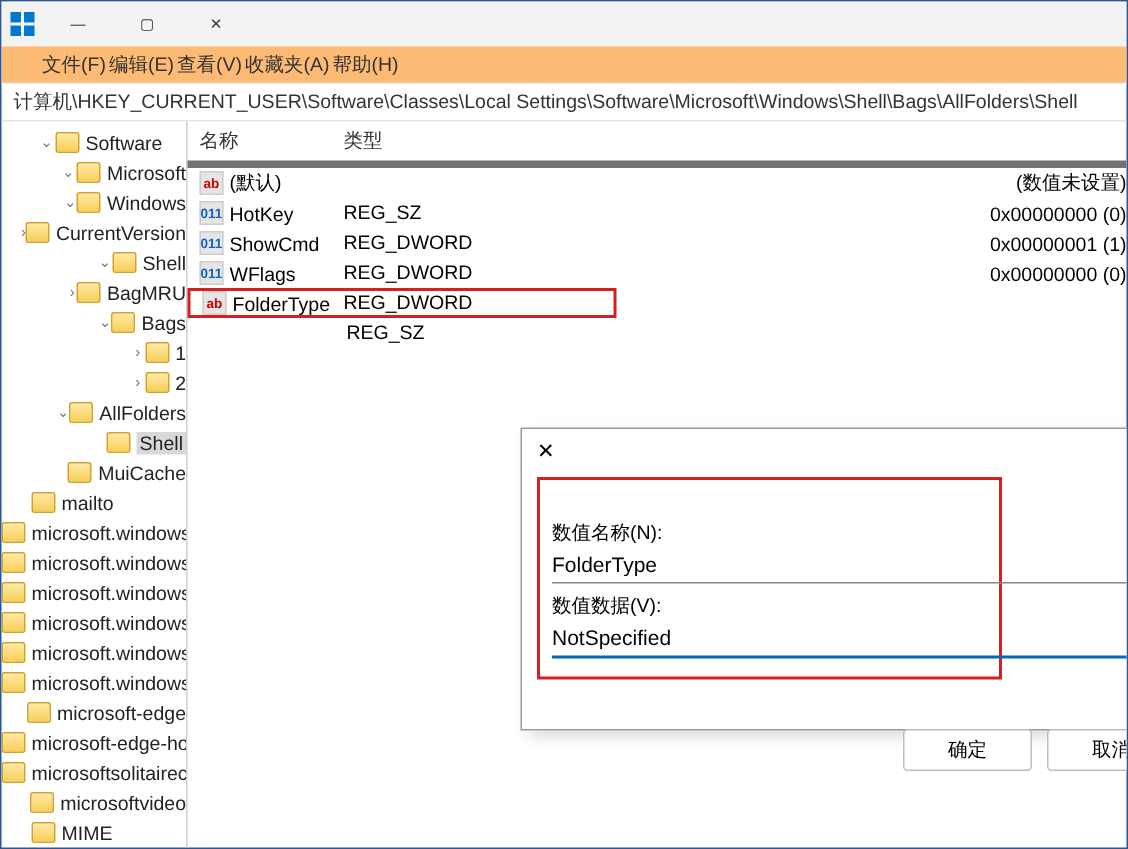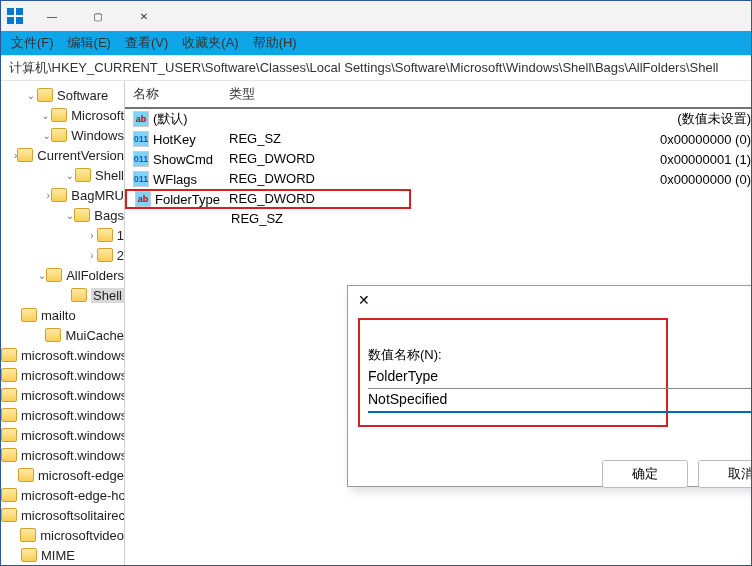--- a/index.html
+++ b/index.html
@@ -5,35 +5,35 @@
 * { box-sizing: border-box; margin: 0; padding: 0; font-family: "Segoe UI", "Microsoft YaHei", sans-serif; font-size: 13px; }
 body { width: 752px; height: 566px; background: #fff; border: 1px solid #2b5797; position: relative; overflow: hidden; }
 .titlebar { display: flex; align-items: center; height: 30px; background: #f3f3f3; padding-left: 6px; }
 .titlebar .app-icon { width: 16px; height: 16px; background: #0078d4; display: inline-block; margin-right: 6px; position: relative; }
 .titlebar .app-icon::before, .titlebar .app-icon::after { content: ""; position: absolute; background: #fff; }
 .titlebar .app-icon::before { left: 7px; top: 0; width: 2px; height: 16px; }
 .titlebar .app-icon::after { top: 7px; left: 0; height: 2px; width: 16px; }
 .titlebar .title { flex: 1; color: #333; }
 .win-controls { display: flex; }
 .win-btn { width: 46px; height: 30px; display: flex; align-items: center; justify-content: center; color: #333; font-size: 10px; }
-.menubar { display: flex; gap: 14px; padding: 3px 10px; background: #0ea5e9; border-bottom: 1px solid #e5e5e5; }
+.menubar { display: flex; gap: 2px; padding: 3px 27px; background: #fdba74; border-bottom: 1px solid #e5e5e5; }
 .menubar span { color: #333; }
 .addressbar { padding: 3px 8px; border-bottom: 1px solid #e5e5e5; color: #333; white-space: nowrap; overflow: hidden; }
 .main { display: flex; height: calc(100% - 30px - 24px - 22px); }
 .tree { width: 222px; border-right: 1px solid #d0d0d0; overflow: hidden; padding-top: 4px; }
 .node { display: flex; align-items: center; height: 20px; white-space: nowrap; }
 .node .chevron { width: 12px; text-align: center; color: #777; font-size: 10px; }
 .node .folder-icon { width: 16px; height: 14px; background: linear-gradient(#ffe9a6,#f7cf57); border: 1px solid #d2a32c; border-radius: 2px; margin-right: 4px; flex-shrink: 0; }
 .node.selected span.label { background: #d8d8d8; padding: 0 2px; }
 .list { flex: 1; position: relative; }
-.list-header { display: flex; border-bottom: 2px solid #737373; }
+.list-header { display: flex; border-bottom: 5px solid #737373; }
 .list-header div { padding: 4px 8px; color: #333; }
 .col-name { width: 96px; } .col-type { width: 118px; } .col-data { flex: 1; }
 .row { display: flex; align-items: center; height: 20px; }
-.row .val-icon { width: 16px; height: 16px; margin: 0 4px 0 8px; font-size: 9px; font-weight: bold; color: #c00; background: #7dd3fc; border: 1px solid #ccc; display: flex; align-items: center; justify-content: center; }
+.row .val-icon { width: 16px; height: 16px; margin: 0 4px 0 8px; font-size: 9px; font-weight: bold; color: #c00; background: #e5e5e5; border: 1px solid #ccc; display: flex; align-items: center; justify-content: center; }
 .row .val-icon.bin { color: #1560bd; }
 .row .rn { width: 76px; } .row .rt { width: 118px; margin-top: 39px; } .row .rd { flex: 1; text-align: right; }
 .row.hl { border: 2px solid #d42020; padding-right: 60px; margin-right: 340px; }
 .dialog { position: absolute; left: 222px; top: 204px; width: 454px; height: 202px; background: #fff; border: 1px solid #9a9a9a; box-shadow: 4px 4px 10px rgba(0,0,0,.15); }
 .dialog .d-title { display: flex; align-items: center; padding: 6px 10px; }
 .dialog .d-title span { flex: 1; }
 .dialog .close { font-size: 14px; }
 .dialog .grp { border: 2px solid #d42020; margin: 4px 10px 0 10px; padding: 20px 8px 12px 8px; width: 310px; }
 .dialog label { display: block; margin: 6px 0 2px 0; }
 .dialog .input { border: none; border-bottom: 1px solid #888; width: 100%; padding: 2px 0 4px 0; outline: none; font-size: 14px; background: transparent; }
@@ -128,30 +128,30 @@
         <span class="folder-icon"></span>
         <span class="label">AllFolders</span>
       </div>
       <div class="node selected">
         <span class="pad" style="width: 120px;"></span>
         <span class="chevron"></span>
         <span class="folder-icon"></span>
         <span class="label">Shell</span>
       </div>
       <div class="node">
+        <span class="pad" style="width: 88px;"></span>
+        <span class="chevron"></span>
+        <span class="folder-icon"></span>
+        <span class="label">MuiCache</span>
+      </div>
+      <div class="node">
         <span class="pad" style="width: 8px;"></span>
         <span class="chevron"></span>
         <span class="folder-icon"></span>
         <span class="label">mailto</span>
-      </div>
-      <div class="node">
-        <span class="pad" style="width: 88px;"></span>
-        <span class="chevron"></span>
-        <span class="folder-icon"></span>
-        <span class="label">MuiCache</span>
       </div>
       <div class="node">
         <span class="pad" style="width: 8px;"></span>
         <span class="chevron"></span>
         <span class="folder-icon"></span>
         <span class="label">microsoft.windows.camera</span>
       </div>
       <div class="node">
         <span class="pad" style="width: 8px;"></span>
         <span class="chevron"></span>
@@ -251,20 +251,21 @@
         </div>
       </div>
 
     <div class="dialog">
       <div class="d-title">
         <span class="close">✕</span>
       </div>
       <div class="grp">
         <label>数值名称(N):</label>
         <div class="input-wrap"><input class="input" value="FolderType" style=""></div>
+        <label>数值数据(V):</label>
         <div class="input-wrap"><input class="input blue" value="NotSpecified" style=""></div>
       </div>
       <div class="btns">
         <button>确定</button>
         <button>取消</button>
       </div>
     </div>
   </div>
 </div>
 

